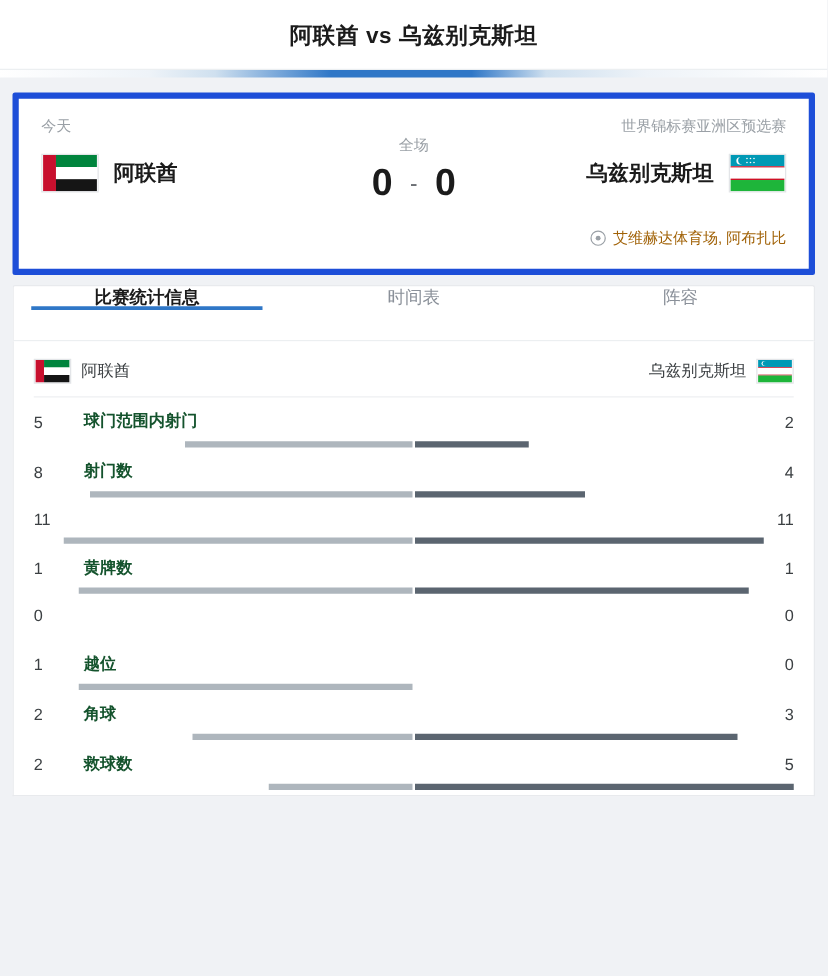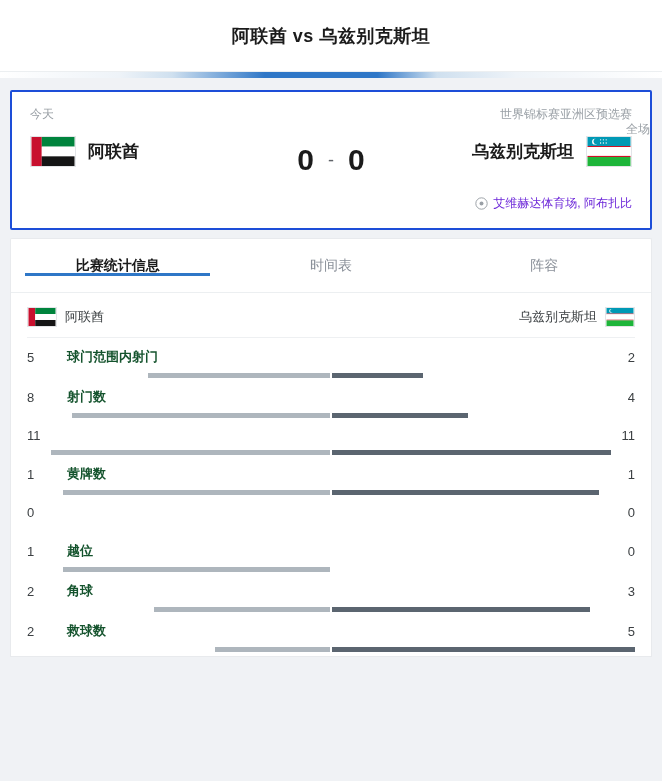--- a/index.html
+++ b/index.html
@@ -7,21 +7,21 @@
     width: 662px;
     height: 781px;
     background: #f0f2f5;
     font-family: "Liberation Sans", sans-serif;
     color: #222;
     overflow: hidden;
   }
 
   
   .page-title-bar {
-    height: 72px;
+    height: 56px;
     background: #ffffff;
     display: flex;
     align-items: center;
     justify-content: center;
     border-bottom: 1px solid #eceff1;
   }
   .page-title {
     font-size: 18px;
     font-weight: bold;
     color: #1b1b1b;
@@ -35,21 +35,21 @@
     background: linear-gradient(to right,
       #ffffff 0%, #eef3f8 18%, #cfe0ef 26%,
       #2f77c7 40%, #2f77c7 57%,
       #cfe0ef 66%, #eef3f8 78%, #ffffff 100%);
   }
 
   
   .card {
     background: #ffffff;
     margin: 12px 10px 0 10px;
-    border: 2px solid #1d4ed8;
+    border: 5px solid #1d4ed8;
     border-radius: 2px;
   }
   .score-top {
     display: flex;
     justify-content: space-between;
     padding: 14px 18px 0 18px;
     font-size: 12px;
     color: #9aa0a6;
   }
   .score-mid {
@@ -57,21 +57,21 @@
     display: flex;
     align-items: center;
     justify-content: space-between;
     padding: 2px 18px 10px 18px;
   }
   .phase-label {
     position: absolute;
     top: -2px;
     left: 0;
     right: 0;
-    text-align: right;
+    text-align: center;
     font-size: 12px;
     color: #9aa0a6;
   }
   .team {
     display: flex;
     align-items: center;
     gap: 12px;
     width: 210px;
   }
   .team.right { justify-content: flex-end; }
@@ -95,36 +95,36 @@
   
   .flag { width: 46px; height: 31px; flex: 0 0 auto; display: block; border: 1px solid #e3e5e8; }
 
   .venue-row {
     display: flex;
     align-items: center;
     justify-content: flex-end;
     gap: 5px;
     padding: 8px 18px 16px 18px;
     font-size: 12px;
-    color: #6d28d9;
+    color: #a16207;
   }
   .pin-icon { width: 13px; height: 13px; display: inline-block; }
 
   
   .tabs-card {
     background: #ffffff;
     margin: 8px 10px 0 10px;
     border: 1px solid #e8eaed;
     border-bottom: none;
     border-radius: 2px 2px 0 0;
   }
   .tabs {
     display: flex;
-    align-items: center;
-    height: 54px;
+    align-items: flex-start;
+    height: 44px;
     border-bottom: 1px solid #eceff1;
   }
   .tab {
     flex: 1;
     display: flex;
     align-items: center;
     justify-content: center;
     font-size: 14px;
     color: #8a9099;
     position: relative;

